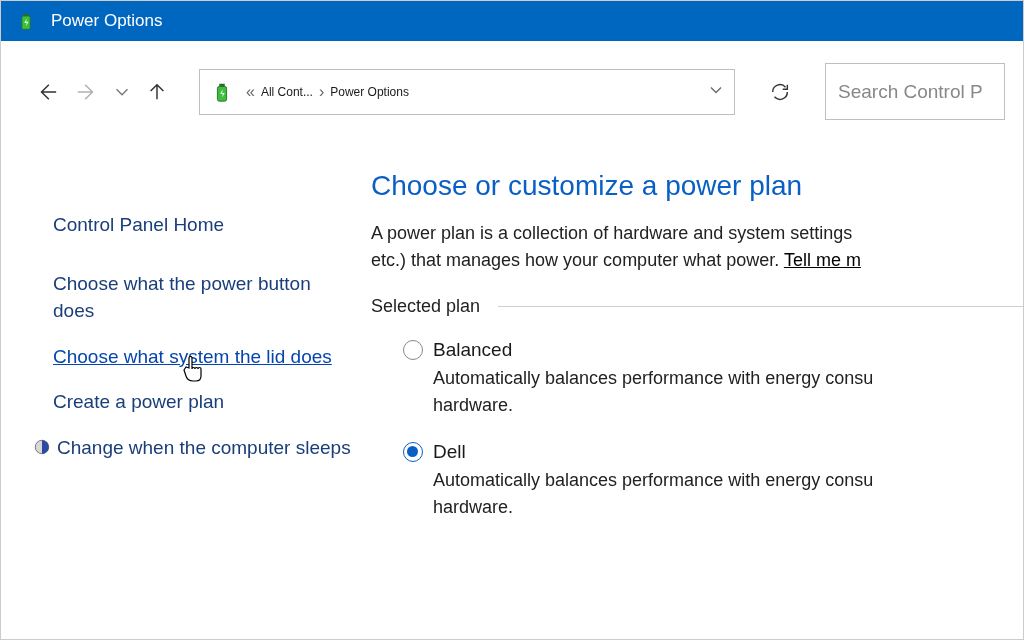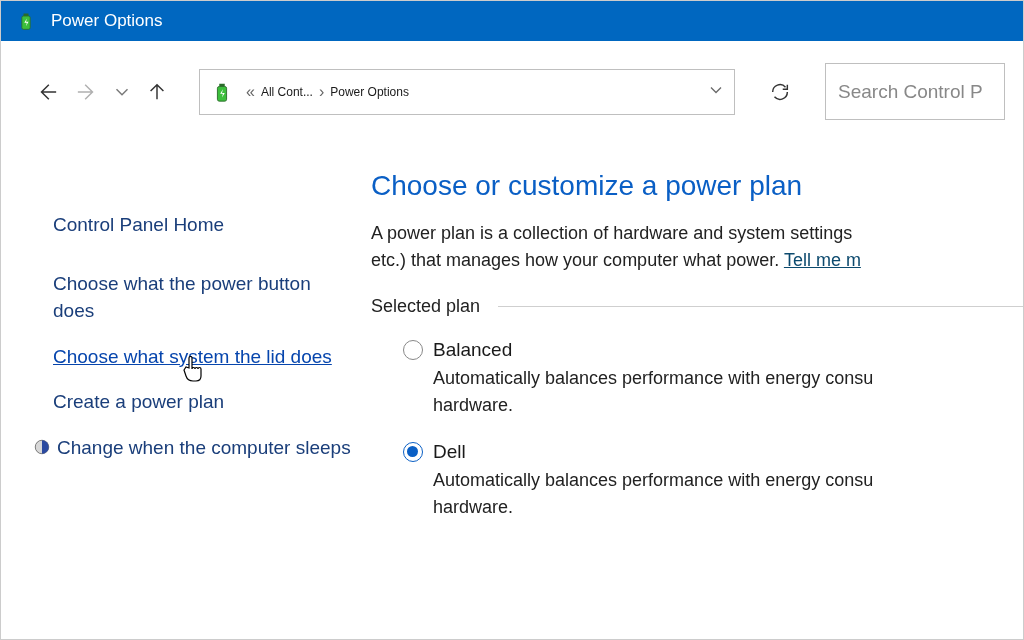--- a/index.html
+++ b/index.html
@@ -22,21 +22,21 @@
     .content { display: flex; padding-left: 30px; align-items: center; }
     .sidebar { width: 340px; padding-top: 30px; padding-right: 20px; }
     .sidebar-title { color: #1a3e7a; font-size: 19px; margin-bottom: 34px; margin-left: 22px; }
     .side-link { color: #1a3e7a; font-size: 19px; line-height: 1.45; margin-bottom: 18px; margin-left: 22px; cursor: pointer; }
     .side-link.hover { text-decoration: underline; color: #0645ad; }
     .side-row { display: flex; align-items: flex-start; }
     .side-ico { width: 22px; display: inline-flex; justify-content: center; margin-top: 4px; }
     .main { flex: 1; padding-top: 28px; }
     .page-title { color: #0a5fc5; font-size: 28px; margin-bottom: 18px; }
     .page-desc { font-size: 18px; line-height: 1.5; color: #222; margin-bottom: 14px; }
-    .tell-link { color: #0c4a6e; text-decoration: underline; cursor: pointer; }
+    .tell-link { color: #000000; text-decoration: underline; cursor: pointer; }
     .section-row { display: flex; align-items: center; margin-top: 22px; }
     .section-label { font-size: 18px; color: #222; margin-right: 18px; }
     .section-line { flex: 1; border-top: 1px solid #cfcfcf; }
     .plan { margin-left: 32px; margin-top: 22px; }
     .plan-head { display: flex; align-items: center; }
     .radio { width: 20px; height: 20px; border-radius: 50%; border: 1.5px solid #888; margin-right: 10px; position: relative; }
     .radio.checked { border-color: #0a5fc5; }
     .radio.checked::after { content: ""; position: absolute; top: 3px; left: 3px; width: 11px; height: 11px; border-radius: 50%; background: #0a5fc5; }
     .plan-name { font-size: 19px; font-weight: 400; }
     .plan-desc { font-size: 18px; line-height: 1.5; margin-left: 30px; margin-top: 4px; color: #222; }

